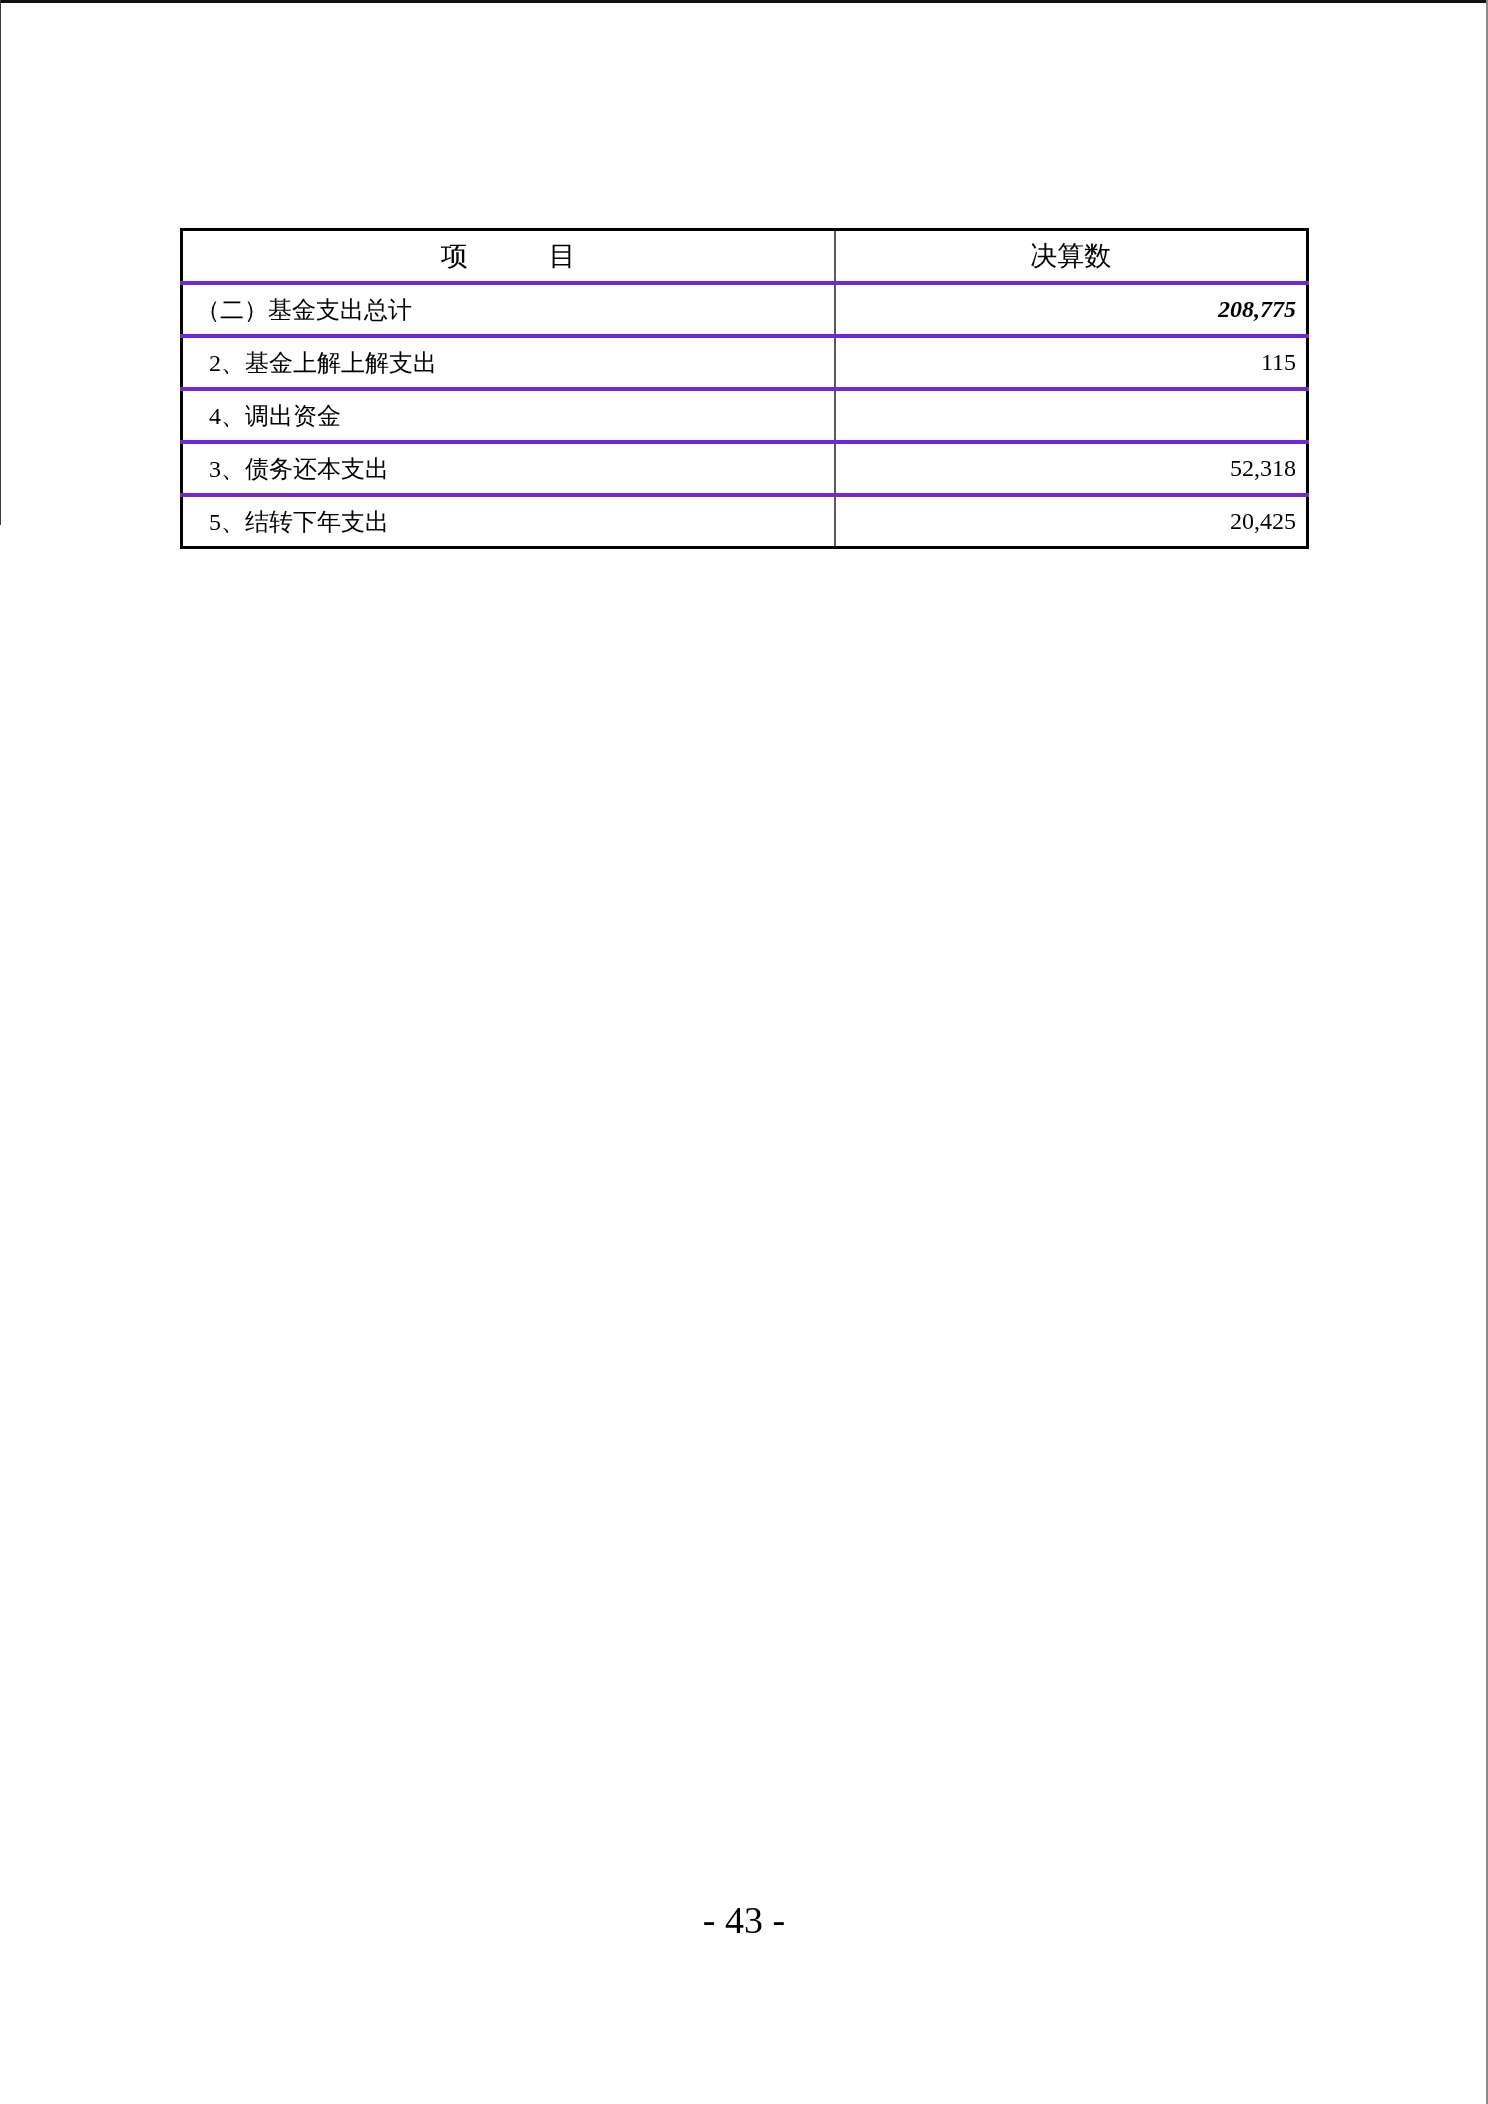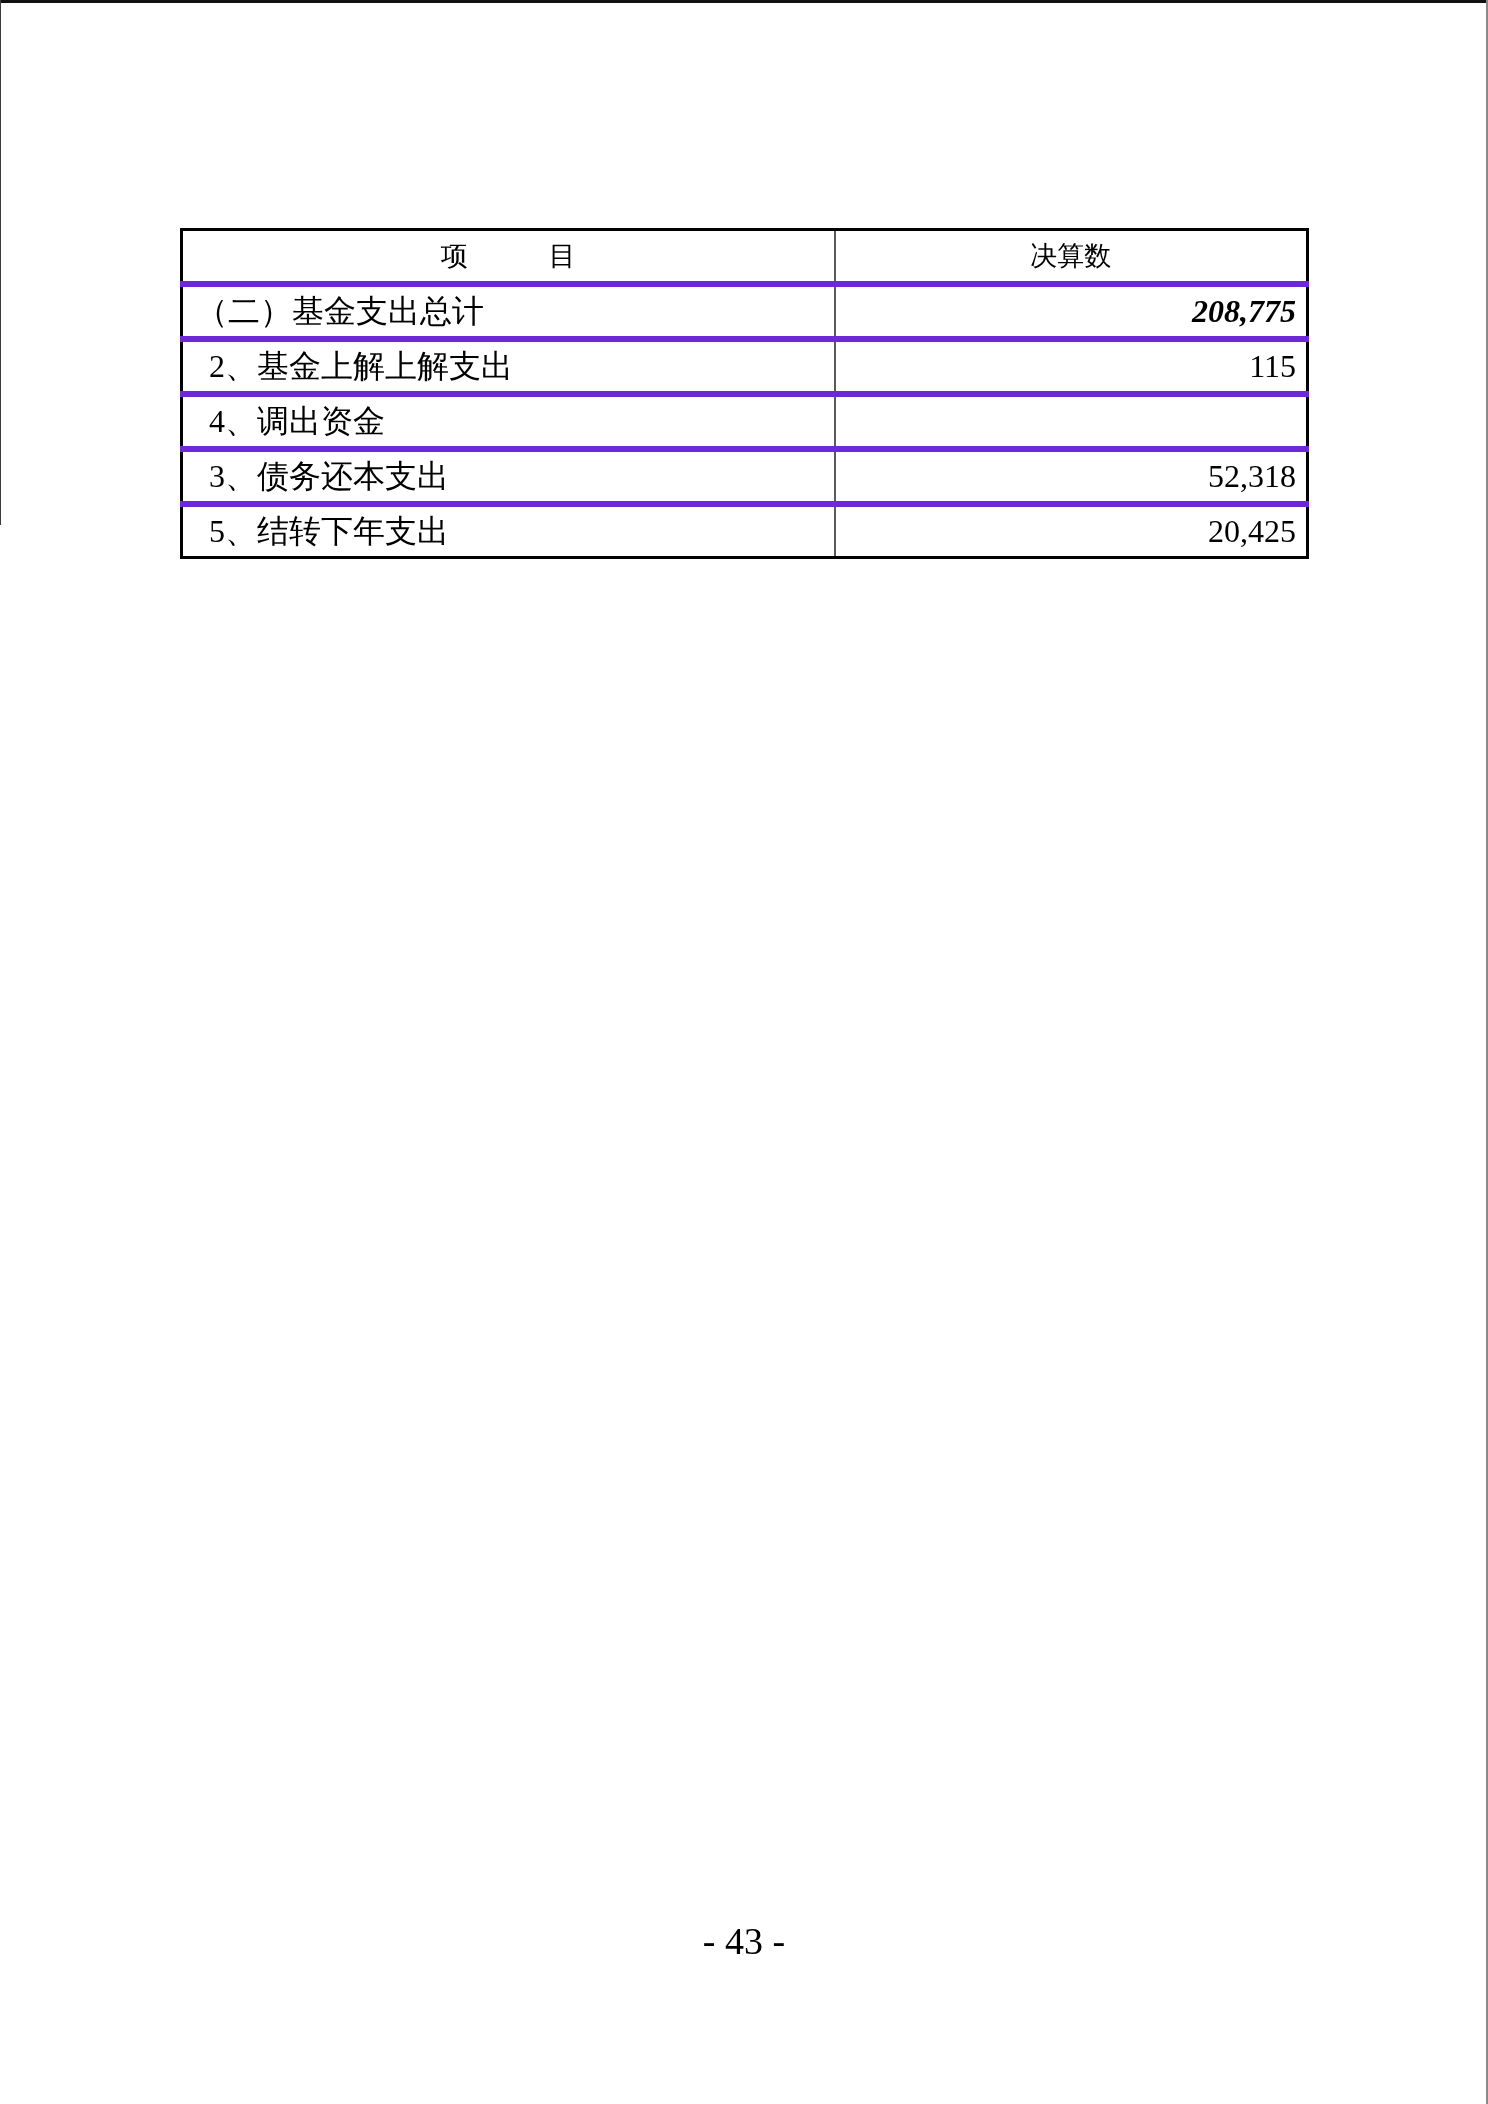--- a/index.html
+++ b/index.html
@@ -54,23 +54,23 @@
     font-family: "Liberation Sans", "DejaVu Sans", sans-serif;
     font-weight: normal;
     font-size: 27px;
     text-align: center;
     vertical-align: middle;
     border-bottom: 3px solid #000000;
     padding: 0;
   }
   .budget-table td {
     height: 49px;
-    font-size: 32px;
+    font-size: 24px;
     vertical-align: middle;
-    border-top: 6px solid #6d28d9;
+    border-top: 4px solid #6d28d9;
     padding: 0;
     overflow: hidden;
     white-space: nowrap;
   }
   .budget-table .amount-col {
     border-left: 2px solid #5a5a5a;
   }
   .budget-table td.item-cell {
     text-align: left;
     padding-left: 13px;
@@ -88,21 +88,20 @@
   }
 
   
   .page-footer {
     position: absolute;
     left: 0; top: 1898px;
     width: 100%;
     text-align: center;
     font-size: 38px;
     font-family: "Liberation Serif", "DejaVu Serif", serif;
-    margin-top: 21px;
   }
 </style>
 </head>
 <body>
 
 <div class="edge-top"></div>
 <div class="edge-right"></div>
 <div class="edge-left"></div>
 
 <table class="budget-table">

